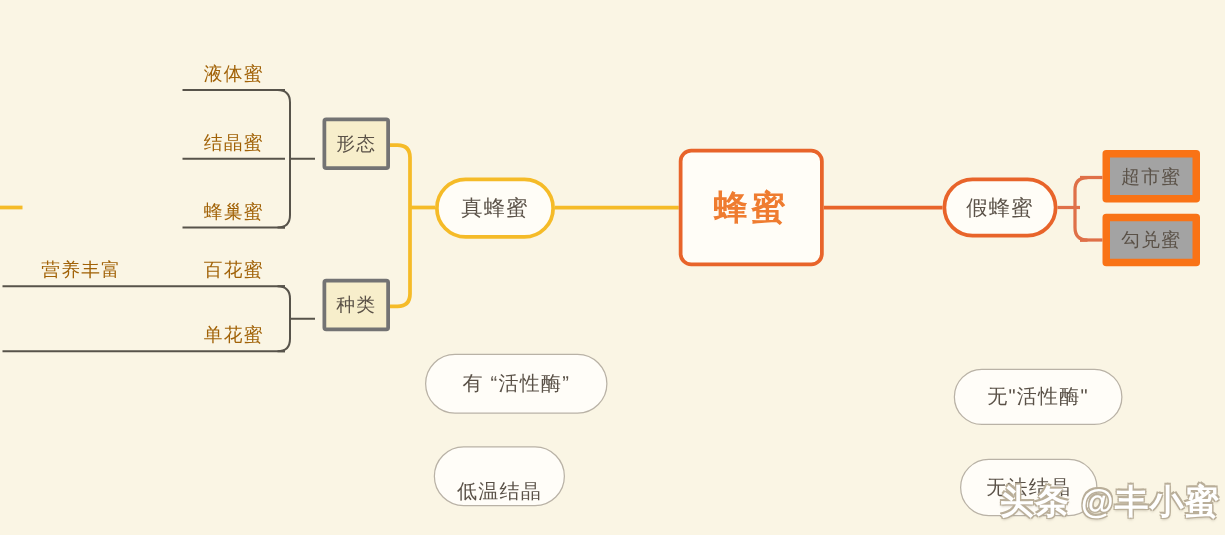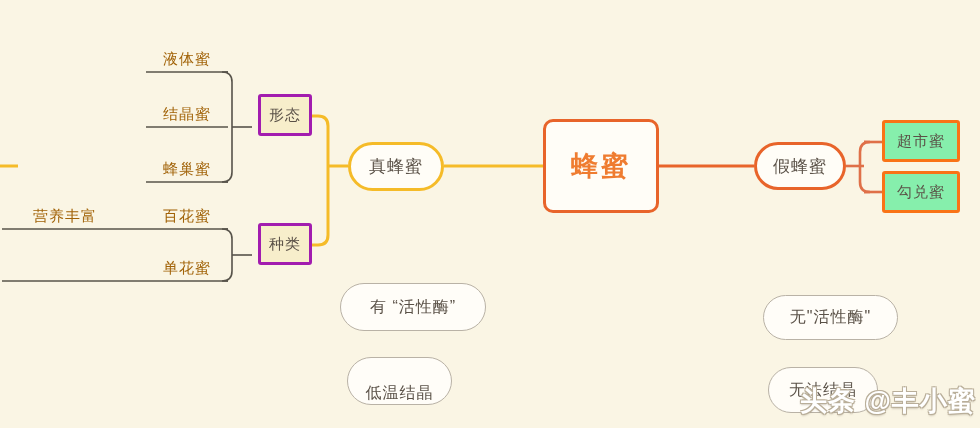--- a/index.html
+++ b/index.html
@@ -58,26 +58,26 @@
   .node-capsule.yellow { border: 3px solid #f5bb28; }
   .node-capsule.orange { border: 3px solid #e8642a; }
 
   
   .node-rect {
     border-radius: 3px;
     font-size: 15px;
     color: #5a5147;
   }
   .node-rect.yellow {
-    border: 3px solid #a21caf;
+    border: 3px solid #737373;
     background: #f7eecb;
   }
   .node-rect.orange {
-    border: 3px solid #f97316;
-    background: #86efac;
+    border: 6px solid #f97316;
+    background: #a3a3a3;
     font-size: 15px;
   }
 
   
   .node-plain {
     font-size: 15px;
     color: #a16207;
     background: transparent;
     border: none;
   }

